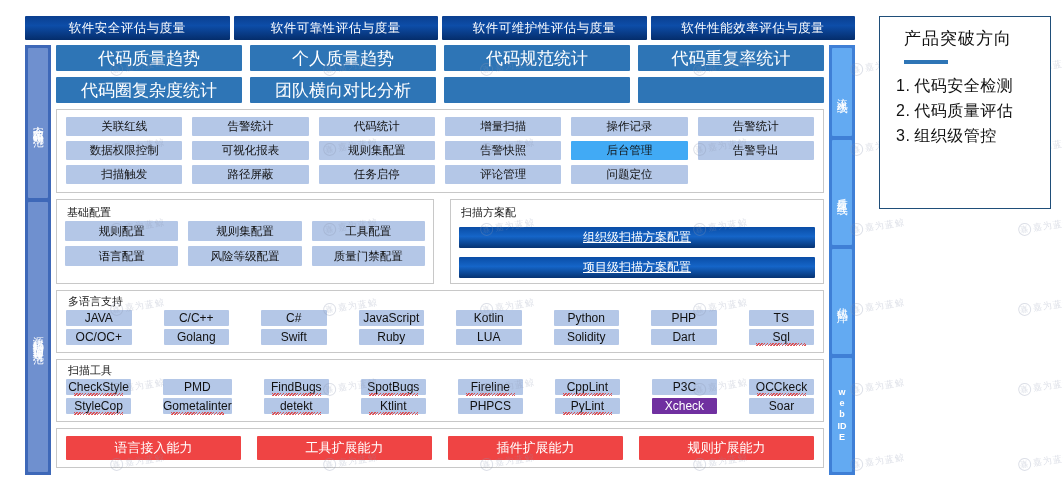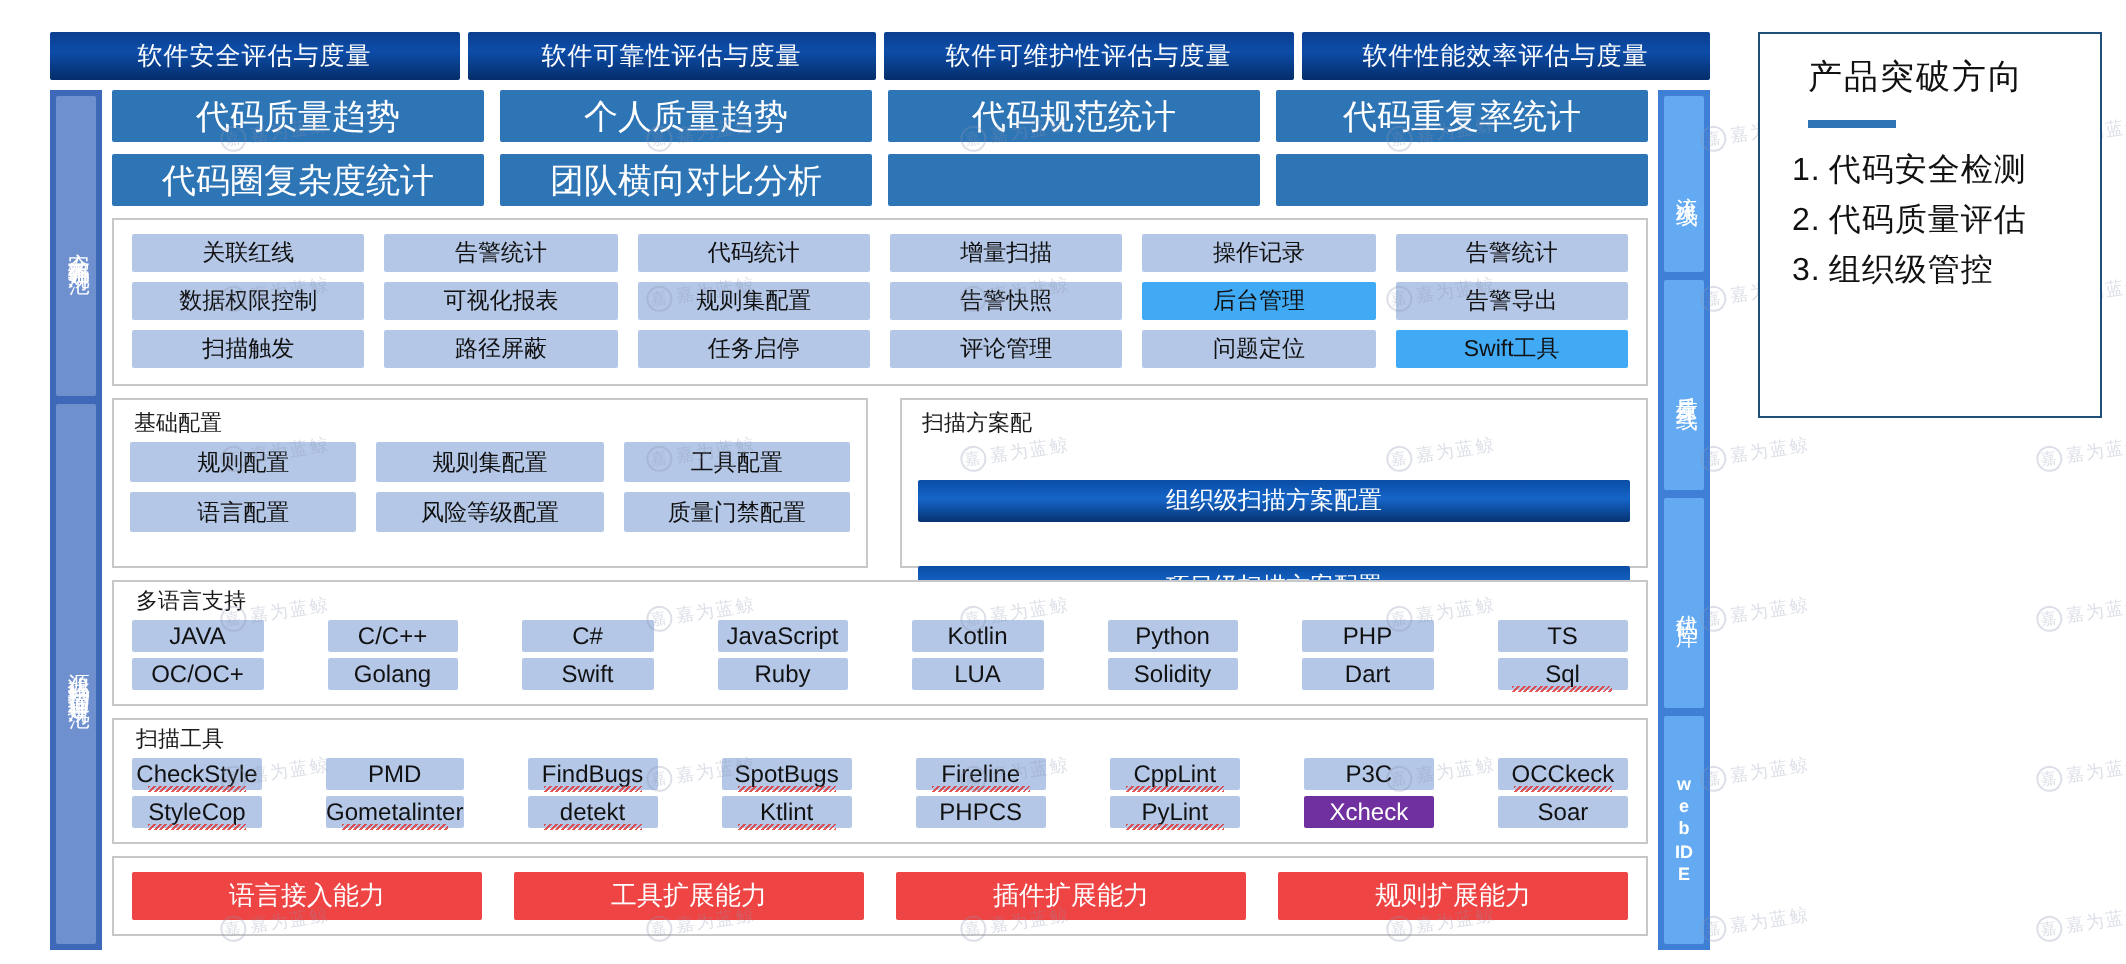--- a/index.html
+++ b/index.html
@@ -198,28 +198,29 @@
   .config-left { flex: 0 0 378px; }
   .config-right { flex: 1; }
   .config-grid {
     display: grid;
     grid-template-columns: repeat(3, 1fr);
     gap: 5px 10px;
   }
   .chip.tall { height: 20px; }
   .scan-plan-btn {
     height: 21px;
-    margin-top: 22px;
+    margin-top: 9px;
     background: linear-gradient(180deg, #0a4da5 0%, #1565c8 45%, #063372 100%);
     color: #ffffff;
     font-size: 12px;
     display: flex;
     align-items: center;
     justify-content: center;
     border-radius: 1px;
+    text-decoration: underline;
   }
 
   
   .lang-card { margin-top: 6px; padding: 4px 9px 7px 9px; }
   .lang-grid {
     display: grid;
     grid-template-columns: repeat(8, 1fr);
     gap: 3px 32px;
   }
   .lang-chip {
@@ -349,21 +350,20 @@
           <div class="chip">规则集配置</div>
           <div class="chip">告警快照</div>
           <div class="chip hi">后台管理</div>
           <div class="chip">告警导出</div>
 
           <div class="chip">扫描触发</div>
           <div class="chip">路径屏蔽</div>
           <div class="chip">任务启停</div>
           <div class="chip">评论管理</div>
           <div class="chip">问题定位</div>
-          <div class="chip hi">Swift工具</div>
         </div>
       </div>
 
       <div class="config-row">
 
         <div class="card config-left">
           <div class="card-title">基础配置</div>
           <div class="config-grid">
             <div class="chip tall">规则配置</div>
             <div class="chip tall">规则集配置</div>

